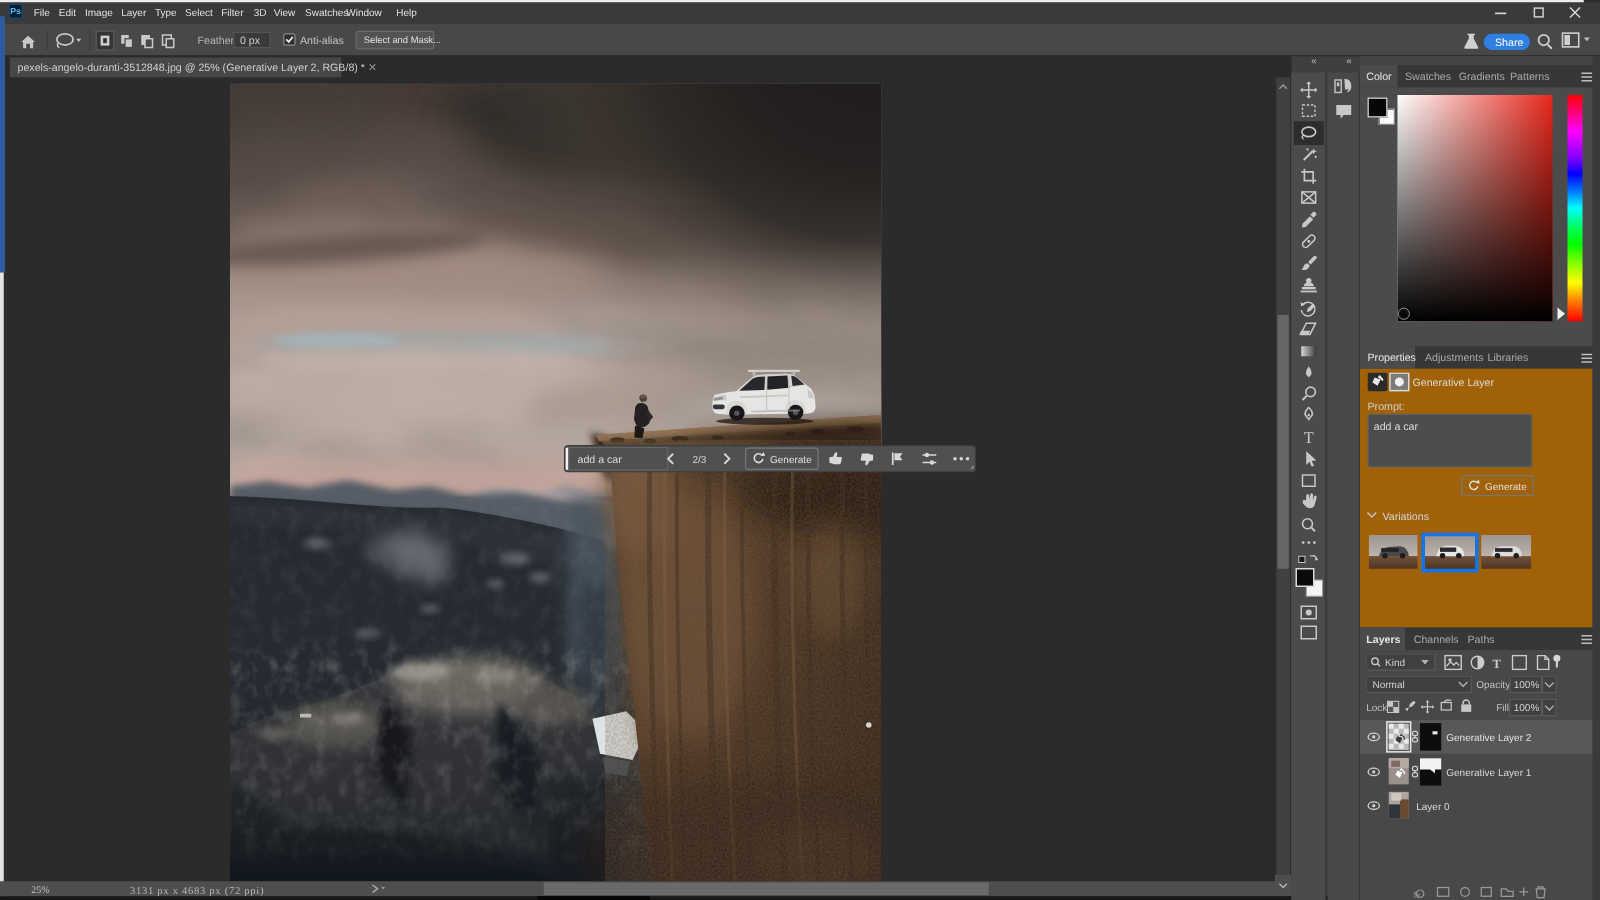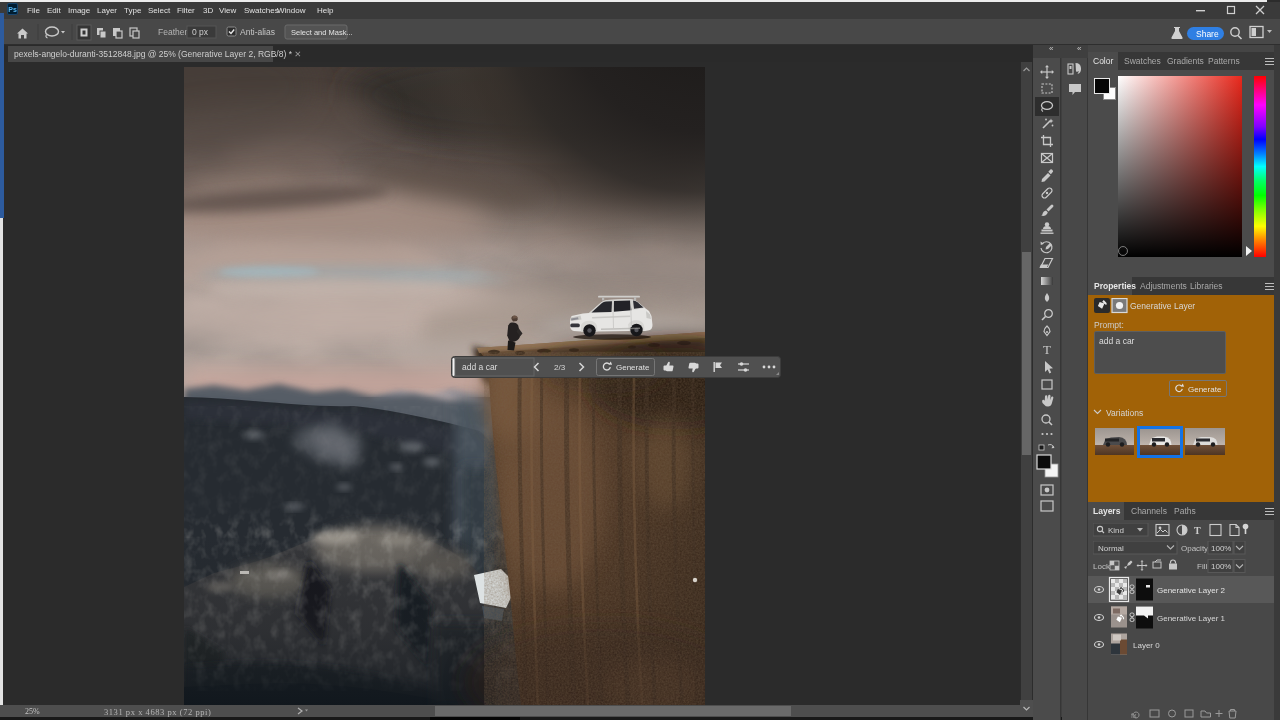--- a/index.html
+++ b/index.html
@@ -553,21 +553,21 @@
         <circle cx="5" cy="175" r="3.5" fill="none" stroke="#111" stroke-width="1.2"></circle>
         <circle cx="5" cy="175" r="4.5" fill="none" stroke="#cccccc" stroke-width="0.8" opacity="0.7"></circle>
       </svg>
     <div class="abs" style="left:166px;top:6px;width:12px;height:181px;background:linear-gradient(to bottom,#fe0000 0%,#ff00fe 16%,#8000ff 28%,#0000fe 35%,#0080ff 43%,#00fefe 50%,#00fe66 58%,#00fe00 66%,#80ff00 74%,#fefe00 83%,#ff8000 91%,#fe0000 100%);"></div>
     <svg class="abs" style="left:156px;top:175px;" width="10" height="12">
         <path d="M2 1 l6 5 l-6 5 z" fill="#f2f2f2"></path>
       </svg>
   </div>
 
   <div class="abs tabbar" style="top:232px;height:18px;">
-    <div class="tab active" style="left:0;width:44px;padding:4px 0 0 6px;font-weight:bold;">Properties</div>
+    <div class="tab active" style="left:0;width:44px;padding:4px 0 0 6px;font-weight:normal;">Properties</div>
     <div class="tab" style="left:46px;width:48px;padding:4px 0 0 6px;">Adjustments</div>
     <div class="tab" style="left:98px;width:38px;padding:4px 0 0 4px;">Libraries</div>
     <svg class="hamb" style="top:5px;" width="9" height="9">
         <path d="M0 1.5 h9 M0 4.5 h9 M0 7.5 h9" stroke="#bdbdbd" stroke-width="1.2"></path>
       </svg>
   </div>
   <div class="abs" style="left:0;top:250px;width:186px;height:207px;background:#a16207;">
     <svg class="abs" style="left:6px;top:3px;" width="180" height="20">
       <rect x="0" y="0" width="16" height="15" rx="2" fill="#2b2b2b"></rect>
       <g transform="translate(8,7.5) rotate(-20)">

